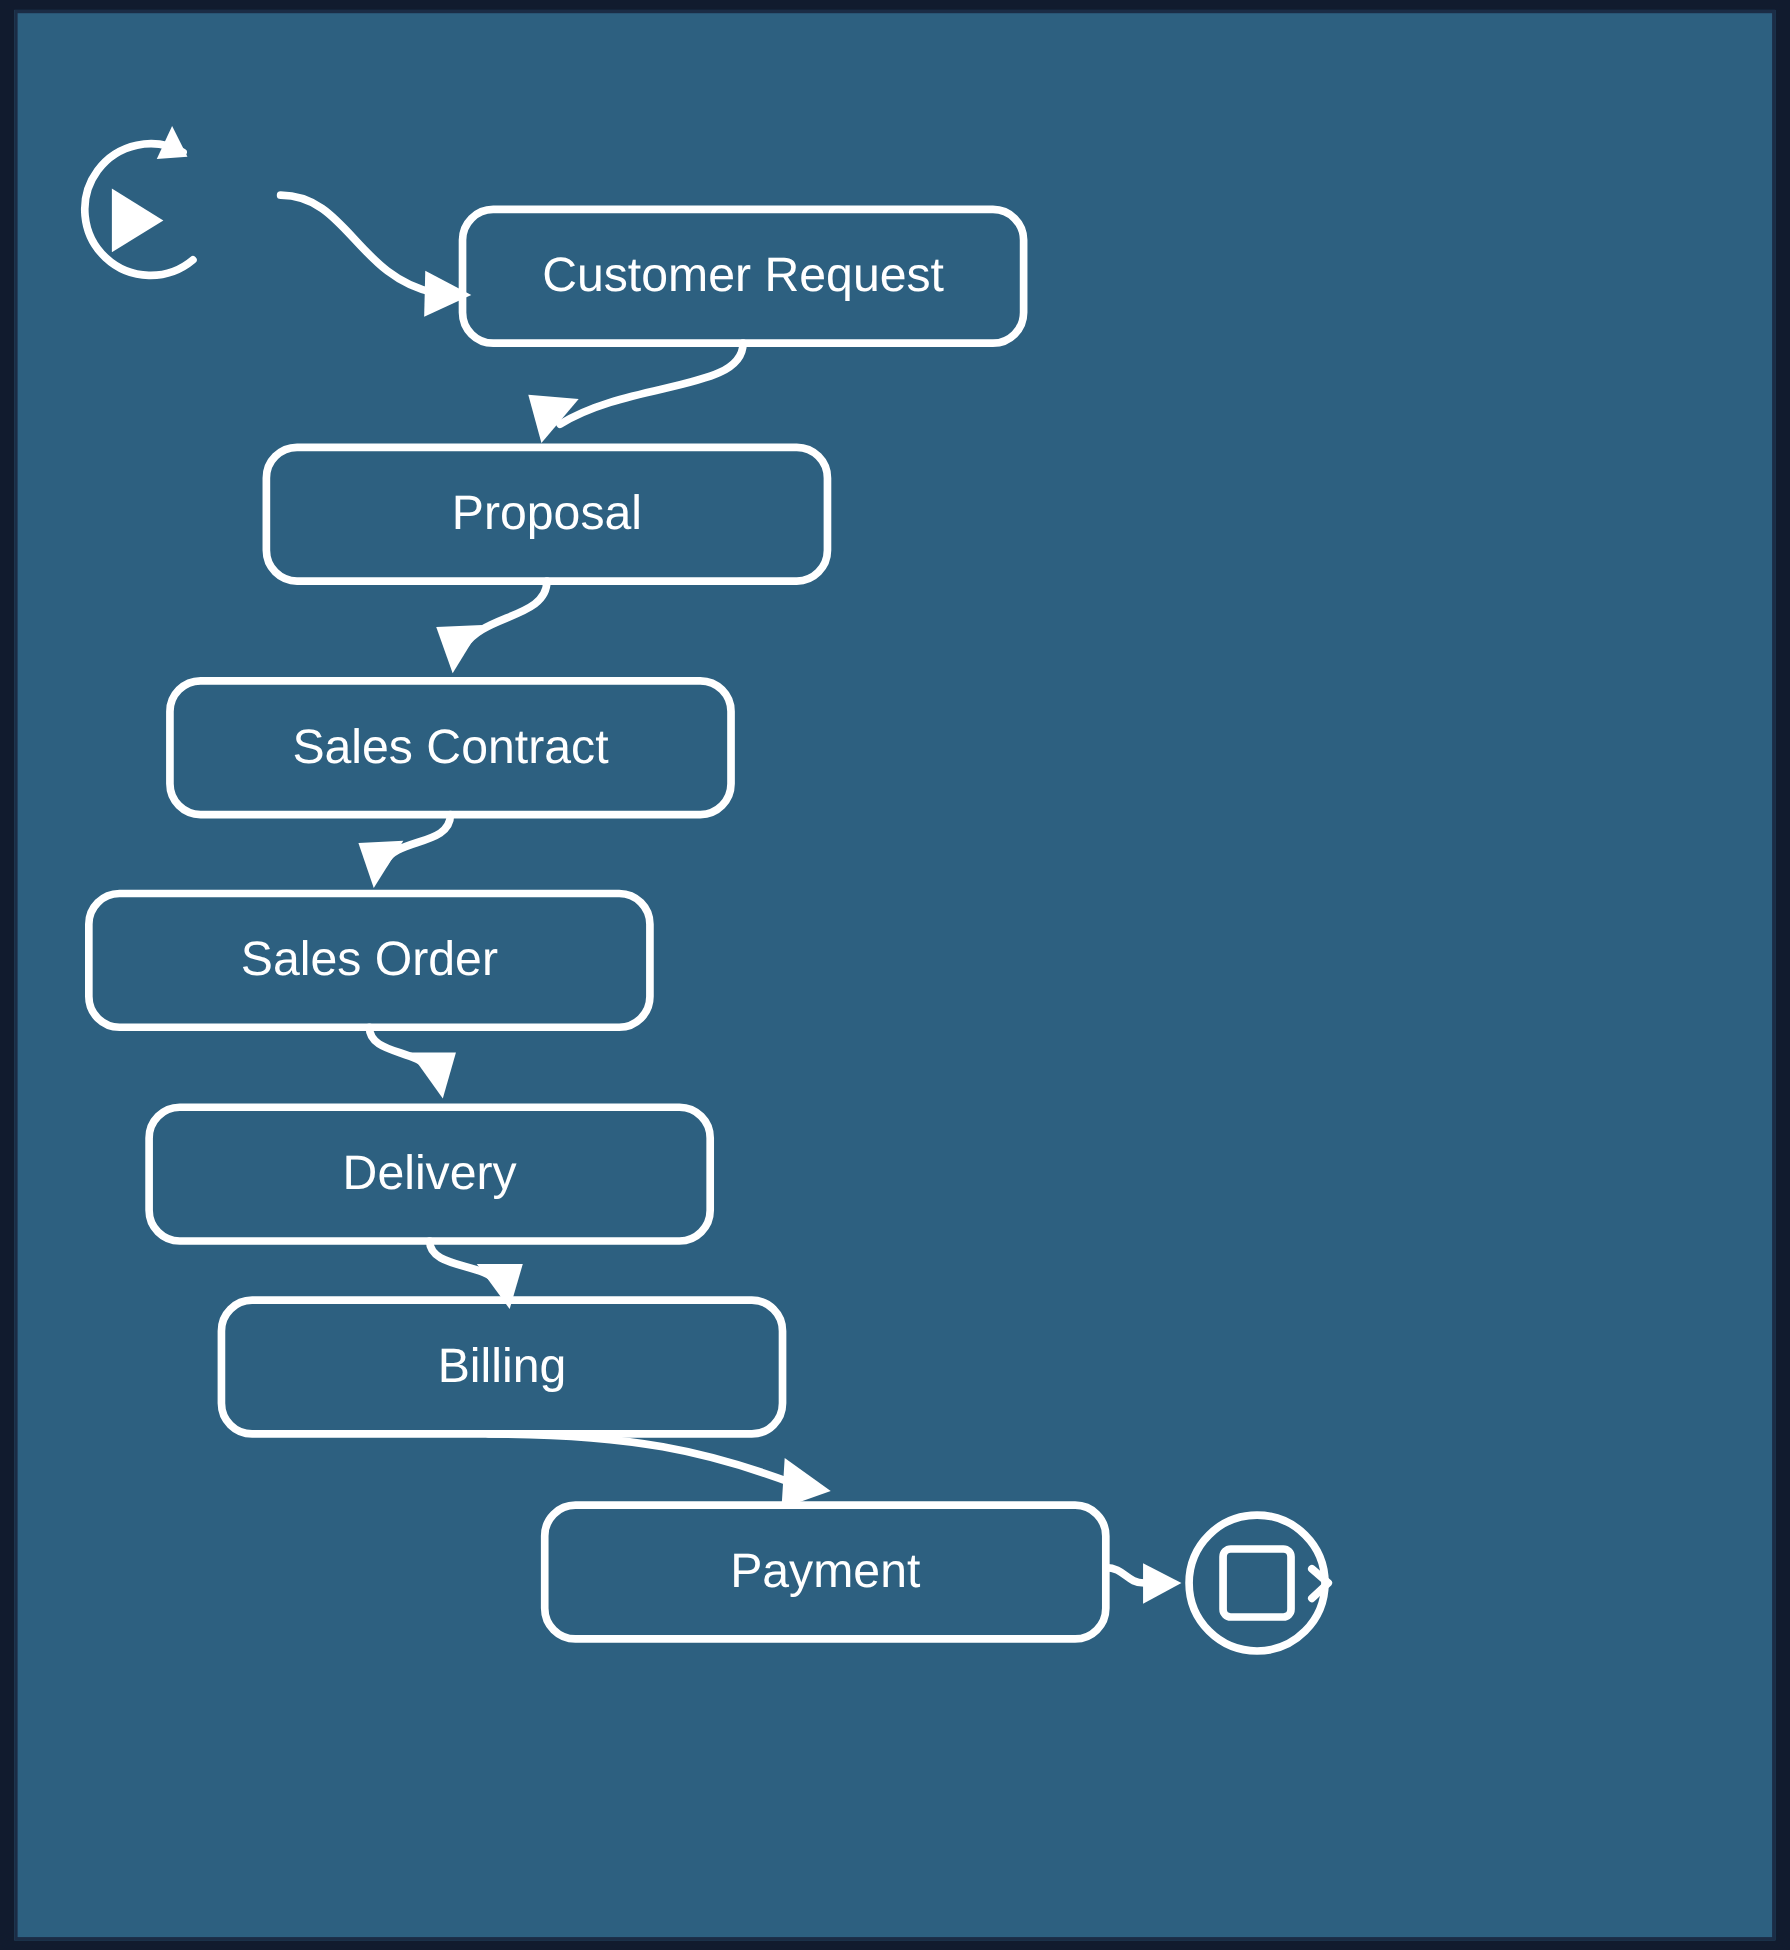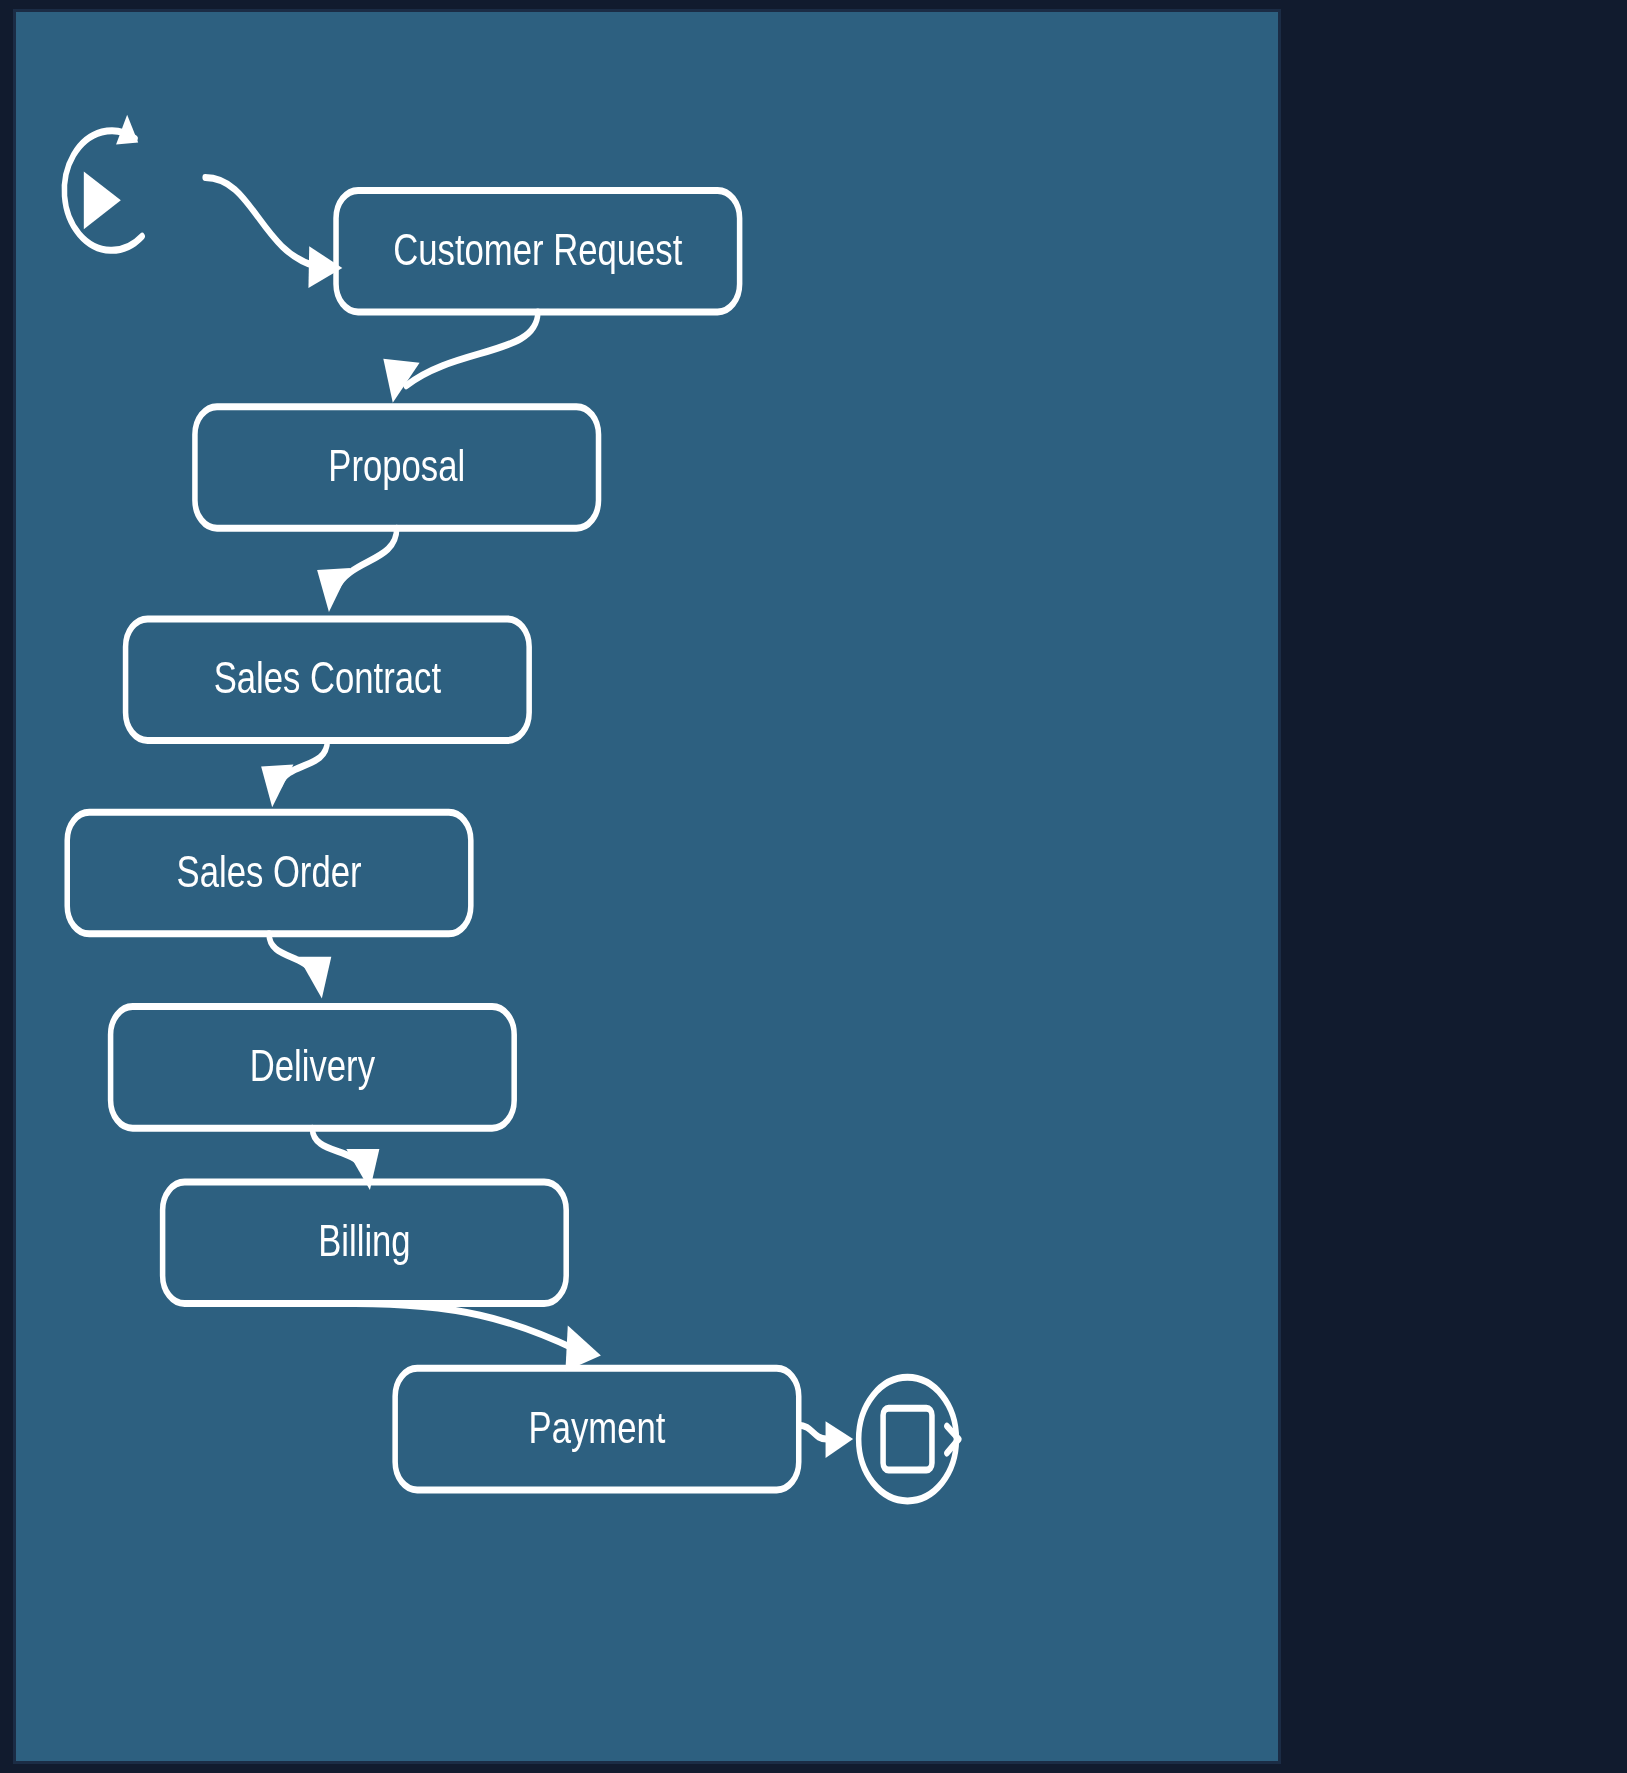--- a/index.html
+++ b/index.html
@@ -12,21 +12,21 @@
     width: 1627px;
     height: 1773px;
     background: #111b2e;
     overflow: hidden;
     font-family: "Liberation Sans", sans-serif;
   }
   #canvas {
     position: absolute;
     left: 13px;
     top: 9px;
-    width: 1268px;
+    width: 1601px;
     height: 1755px;
     background: #2d6080;
     border: 3px solid #1b2c45;
     box-sizing: border-box;
   }
   #flow {
     position: absolute;
     left: 0;
     top: 0;
     width: 100%;

